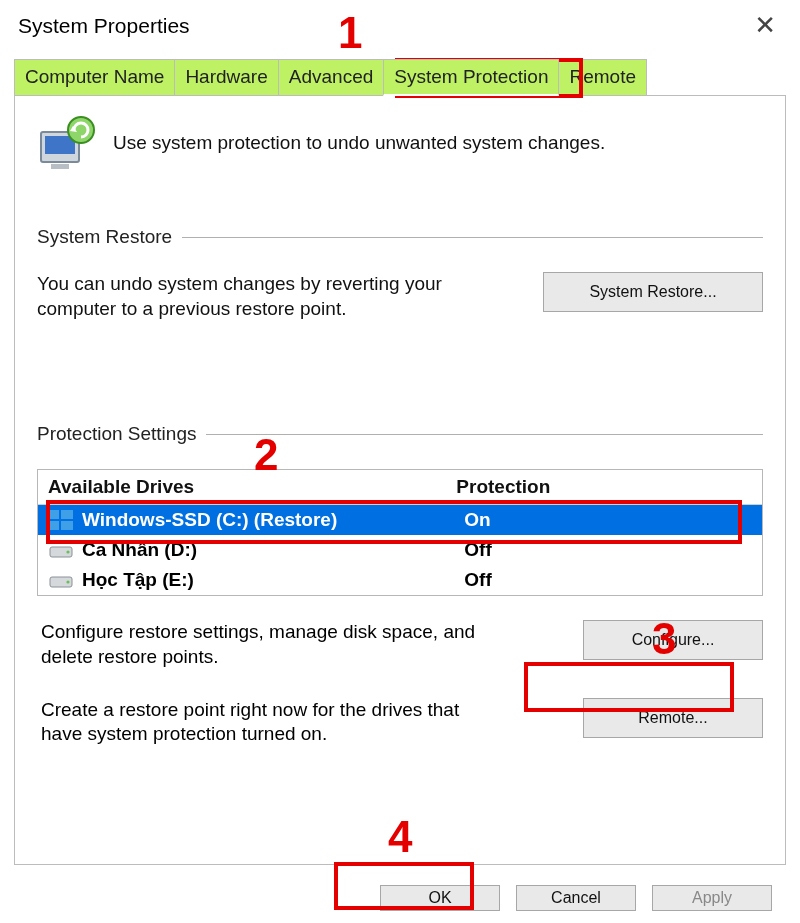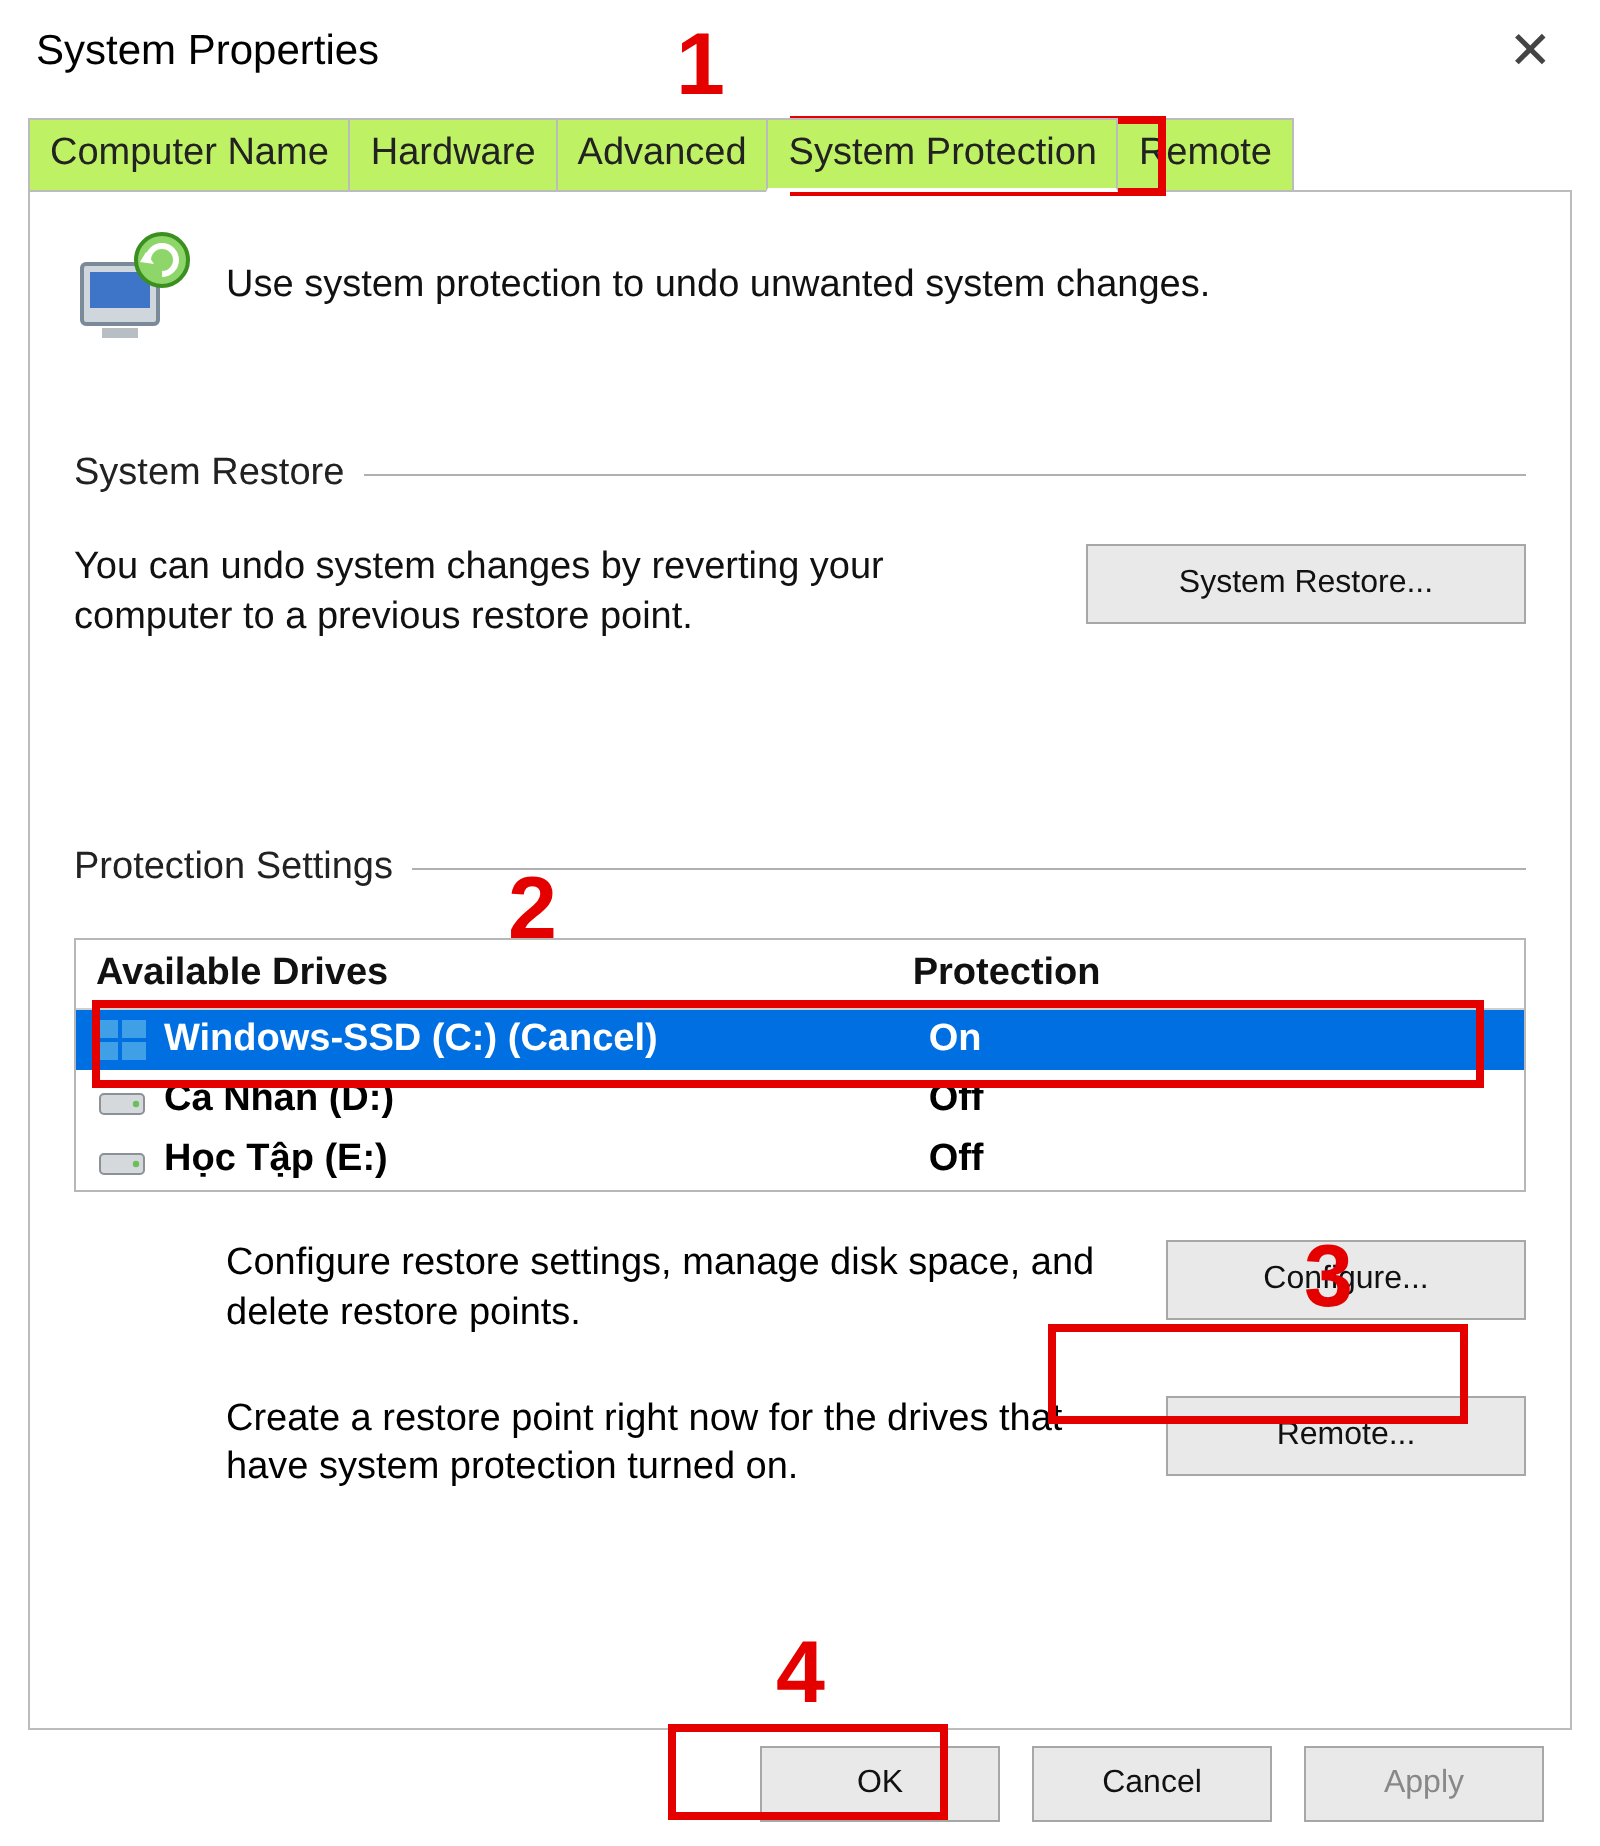--- a/index.html
+++ b/index.html
@@ -131,35 +131,35 @@
     }
     .drive-icon {
       width: 26px; height: 22px;
       display: inline-flex; align-items: center; justify-content: center;
     }
     .drive-row .dlabel { flex: 0 0 calc(58% - 34px); white-space: nowrap; overflow: hidden; }
     .drive-row .dprot { flex: 1; }
 
     .config-row {
       display: flex;
-      justify-content: flex-end;
+      justify-content: space-between;
       align-items: flex-start;
       gap: 20px;
       margin: 24px 0 28px 4px;
     }
     .config-text { font-size: 19px; max-width: 450px; line-height: 1.3; }
 
     .footer-btns {
       position: absolute;
       bottom: 12px;
       right: 28px;
       display: flex;
       gap: 16px;
     }
-    .footer-btns .btn { min-width: 120px; height: 38px; }
+    .footer-btns .btn { min-width: 120px; height: 26px; }
 
     
     .marker-box { border: 4px solid #e50000; position: absolute; pointer-events: none; }
     .marker-num {
       position: absolute;
       color: #e50000;
       font-size: 44px;
       font-weight: 700;
       pointer-events: none;
     }
@@ -219,21 +219,21 @@
 
     <div class="drive-row selected">
       <span class="drive-icon">
         <svg viewBox="0 0 26 22">
             <rect x="1" y="1" width="10" height="9" fill="#3fa0e8"></rect>
             <rect x="13" y="1" width="12" height="9" fill="#3fa0e8"></rect>
             <rect x="1" y="12" width="10" height="9" fill="#3fa0e8"></rect>
             <rect x="13" y="12" width="12" height="9" fill="#3fa0e8"></rect>
           </svg>
       </span>
-      <span class="dlabel">Windows-SSD (C:) (Cancel)</span>
+      <span class="dlabel">Windows-SSD (C:) (Restore)</span>
       <span class="dprot">On</span>
     </div>
 
     <div class="drive-row">
       <span class="drive-icon">
         <svg viewBox="0 0 26 22">
             <rect x="2" y="8" width="22" height="10" rx="2" fill="#d6d9dc" stroke="#8a9198"></rect>
             <circle cx="20" cy="13" r="1.6" fill="#69c05a"></circle>
           </svg>
       </span>

